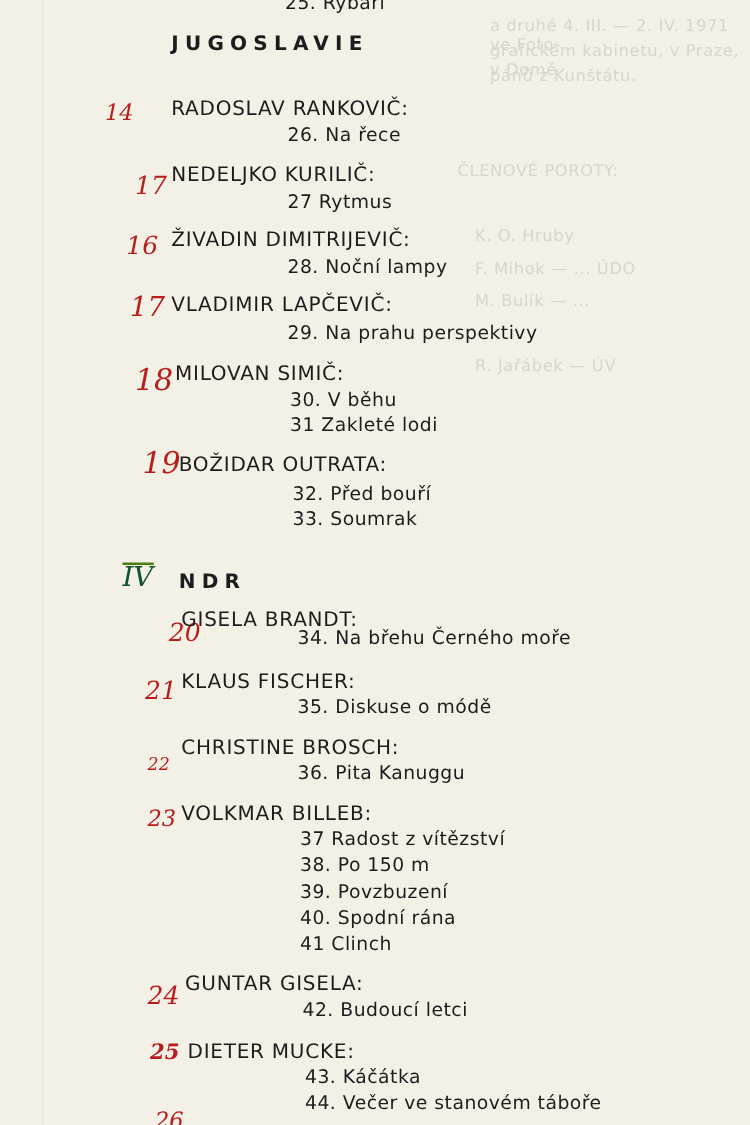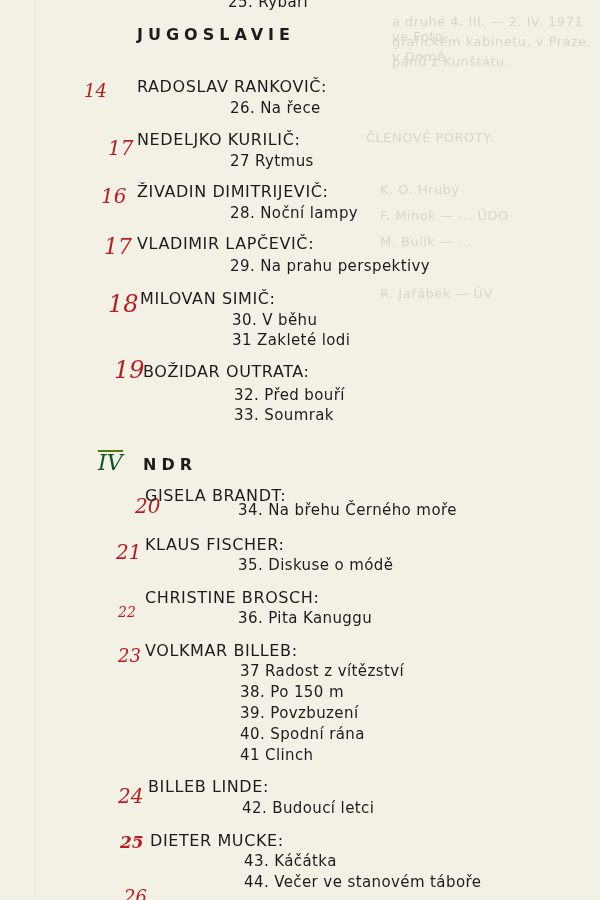--- a/index.html
+++ b/index.html
@@ -89,21 +89,21 @@
 
 <div class="hand" style="left:118px;top:645px;font-size:18px;">23</div>
 <div class="t artist" style="left:145px;top:641px;">VOLKMAR BILLEB:</div>
 <div class="t work" style="left:240px;top:662px;">37 Radost z vítězství</div>
 <div class="t work" style="left:240px;top:683px;">38. Po 150 m</div>
 <div class="t work" style="left:240px;top:704px;">39. Povzbuzení</div>
 <div class="t work" style="left:240px;top:725px;">40. Spodní rána</div>
 <div class="t work" style="left:240px;top:746px;">41 Clinch</div>
 
 <div class="hand" style="left:118px;top:784px;font-size:20px;">24</div>
-<div class="t artist" style="left:148px;top:777px;">BILLEB LINDE:</div>
+<div class="t artist" style="left:148px;top:777px;">GUNTAR GISELA:</div>
 <div class="t work" style="left:242px;top:799px;">42. Budoucí letci</div>
 
 <div class="hand" style="left:120px;top:832px;font-size:17px;font-weight:bold;">25</div>
 <div class="t artist" style="left:150px;top:831px;">DIETER MUCKE:</div>
 <div class="t work" style="left:244px;top:852px;">43. Káčátka</div>
 <div class="t work" style="left:244px;top:873px;">44. Večer ve stanovém táboře</div>
 
 <div class="hand" style="left:124px;top:886px;font-size:18px;">26</div>
 
 </body></html>

